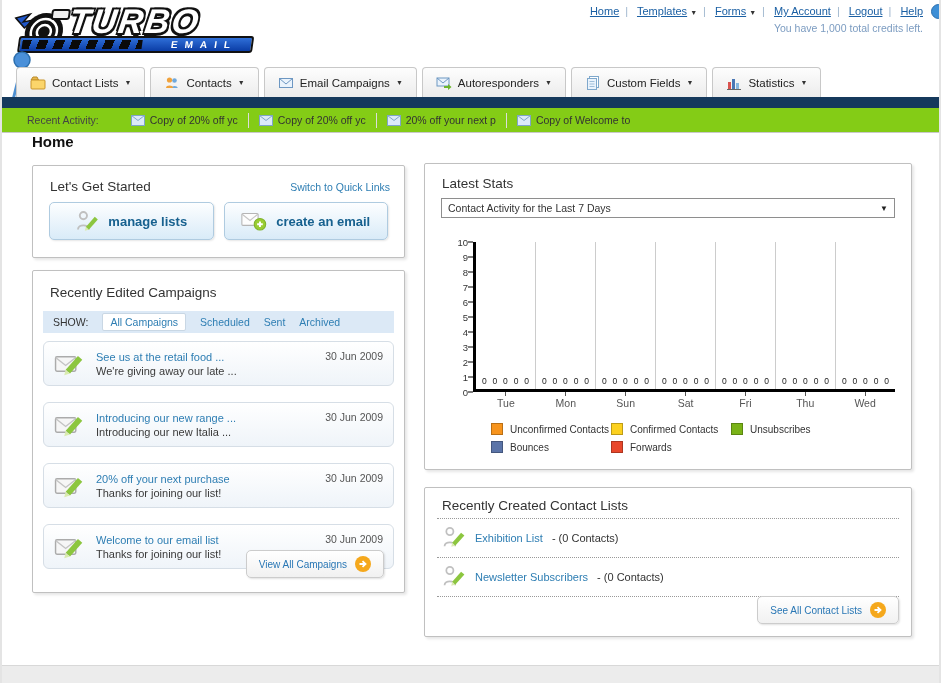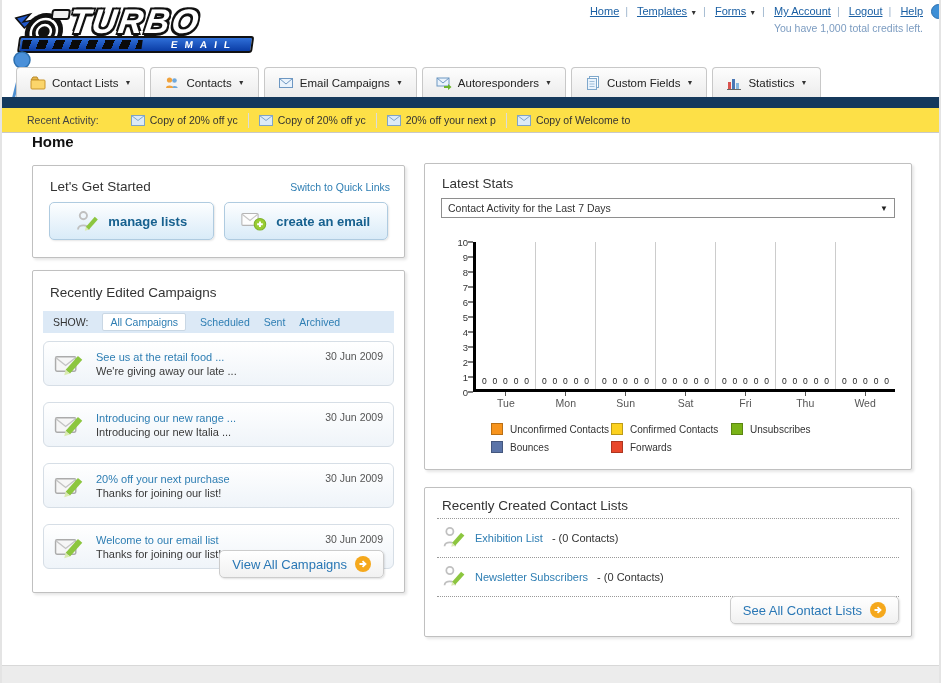--- a/index.html
+++ b/index.html
@@ -33,21 +33,21 @@
 
   
   .tabbar { position:absolute; top:66px; left:0; right:0; height:31px; display:flex; align-items:flex-end; padding-left:14px; }
   .tab { display:inline-flex; align-items:center; gap:6px; height:30px; padding:0 13px;
          background:linear-gradient(#FDFDFD,#ECECEC); border:1px solid #C8C8C8; border-bottom:none;
          border-radius:4px 4px 0 0; margin-right:5px; cursor:pointer; font-size:11.5px; color:#222; }
   .tab .tab-arrow { font-size:7px; color:#333; }
   .navybar { position:absolute; top:97px; left:0; right:0; height:11px; background:#15395C; }
 
   
-  .activity-bar { position:absolute; top:108px; left:0; right:0; height:25px; background:#fde047;
+  .activity-bar { position:absolute; top:108px; left:0; right:0; height:25px; background:#84cc16;
                   border-bottom:1px solid #C9C9C9; display:flex; align-items:center; padding-left:25px; font-size:10.5px; }
   .activity-label { color:#444; margin-right:22px; }
   .act-item { display:inline-flex; align-items:center; gap:5px; color:#333; padding:0 10px; cursor:pointer;
               border-right:1px solid #DCDCDC; height:15px; }
   .act-item:last-child { border-right:none; }
 
   
   .panel { position:absolute; background:#fff; border:1px solid #C0C0C0; border-radius:2px;
            box-shadow:2px 2px 3px rgba(0,0,0,0.10); }
   .panel-title { font-size:13.5px; color:#333; }
@@ -75,21 +75,21 @@
   .filter.active { background:#fff; border:1px solid #C9D7E4; border-radius:2px; padding:2px 7px; }
   .citem-list { position:absolute; top:70px; left:10px; right:10px; }
   .citem { position:relative; height:45px; margin-bottom:16px; border:1px solid #D6DEE6; border-radius:6px;
            background:linear-gradient(#FFFFFF,#EFF4F9); display:flex; align-items:center; padding:0 10px; gap:10px; cursor:pointer; }
   .citem-text { flex:1; line-height:14px; }
   .citem-title { font-size:11px; }
   .citem-sub { color:#3A3A3A; font-size:11px; }
   .citem-date { position:absolute; top:8px; right:10px; color:#555; font-size:10.5px; }
   .pill-btn { display:inline-flex; align-items:center; gap:8px; padding:5px 12px; border:1px solid #CCC;
               border-radius:5px; background:linear-gradient(#FFF,#F1F1F1); box-shadow:1px 1px 2px rgba(0,0,0,0.12);
-              color:#2977B5; font-size:13px; cursor:pointer; }
+              color:#2977B5; font-size:10px; cursor:pointer; }
   .view-all { position:absolute; right:20px; bottom:14px; }
 
   
   .stats { top:163px; left:422px; width:488px; height:307px; }
   .stats-title { position:absolute; top:12px; left:17px; }
   .select-box { position:absolute; top:34px; left:16px; right:16px; height:20px; border:1px solid #8E8E8E;
                 background:#fff; display:flex; align-items:center; font-size:10.5px; color:#333;
                 padding:0 6px; cursor:pointer; }
   .select-box .sel-text { flex:1; }
   .select-arrow { font-size:8px; color:#222; }

